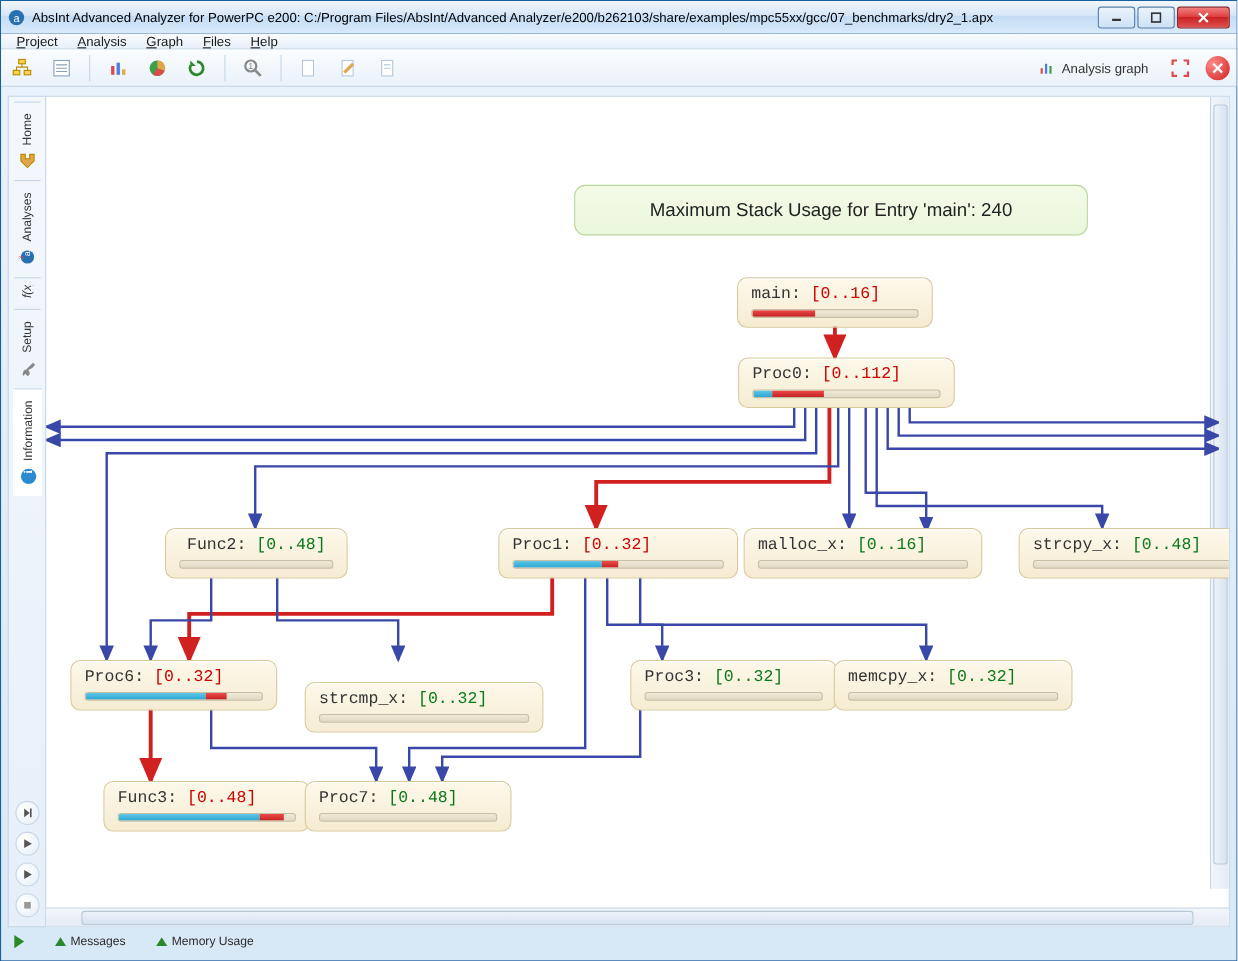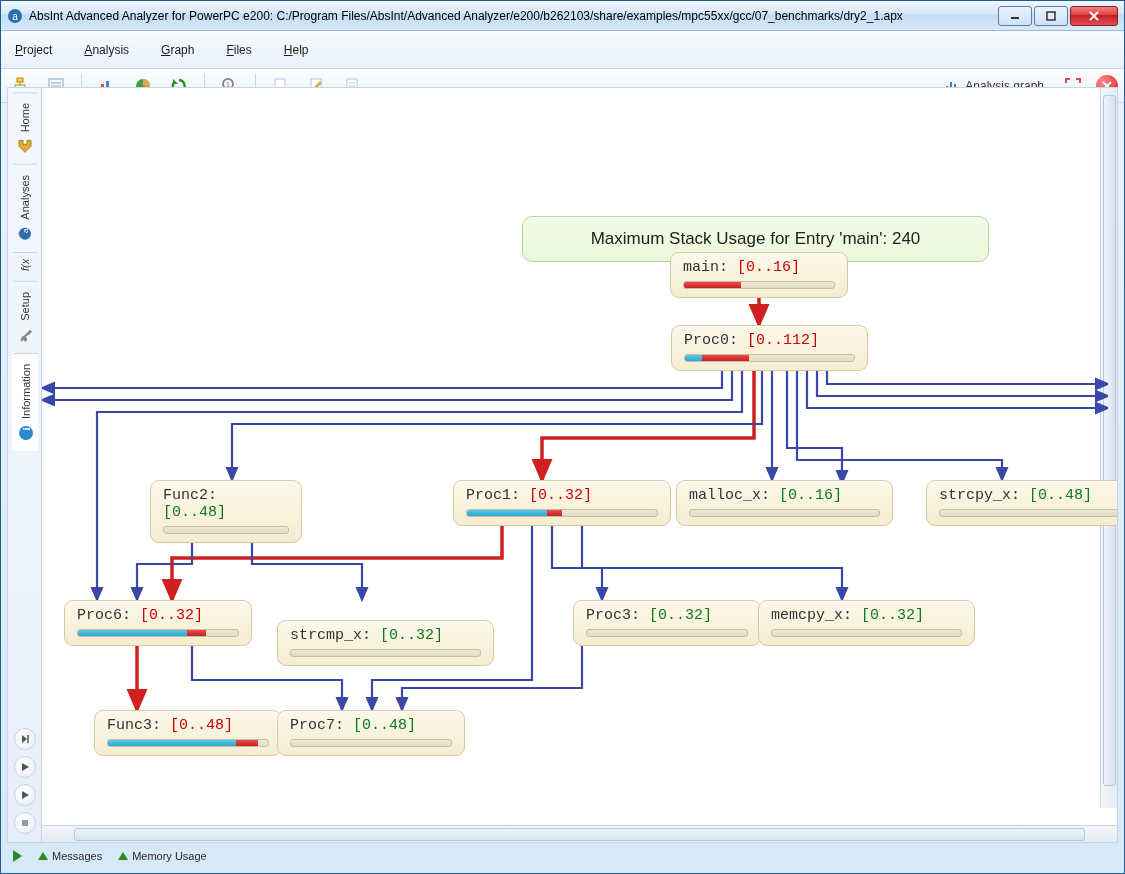--- a/index.html
+++ b/index.html
@@ -4,21 +4,21 @@
 <style>
   * { box-sizing: border-box; }
   html, body { margin:0; padding:0; font-family: "Segoe UI", Tahoma, sans-serif; font-size:12px; background:#fff; }
   .window { width:1125px; height:874px; border:1px solid #1a5ea0; background:linear-gradient(to bottom,#eaf3fb 0%,#d7e8f7 100%); position:relative; }
   .titlebar { height:30px; background:linear-gradient(to bottom,#f2f7fd 0%,#d5e6f8 45%,#c3dcf4 46%,#d8e9fa 100%); border-bottom:1px solid #9db9d6; display:flex; align-items:center; padding:0 6px; }
   .titlebar .app-icon { width:16px; height:16px; margin-right:6px; }
   .titlebar .title { flex:1; color:#000; font-size:12px; white-space:nowrap; overflow:hidden; text-overflow:ellipsis; }
   .win-buttons { display:flex; gap:0; }
   .win-btn { width:34px; height:20px; border:1px solid #5a7fa6; border-radius:3px; margin-left:2px; background:linear-gradient(to bottom,#eaf2fb,#cde2f6); display:flex; align-items:center; justify-content:center; font-size:11px; color:#2a3b4d; }
   .win-btn.close { width:48px; background:linear-gradient(to bottom,#f08080 0%,#e04040 45%,#c82020 46%,#e05050 100%); color:#fff; border-color:#8a1f1f; }
-  .menubar { height:38px; background:linear-gradient(to bottom,#f8fbfe,#e7f0fa); border-bottom:1px solid #c6d6e8; display:flex; align-items:center; padding:0 6px; gap:16px; }
+  .menubar { height:14px; background:linear-gradient(to bottom,#f8fbfe,#e7f0fa); border-bottom:1px solid #c6d6e8; display:flex; align-items:center; padding:0 6px; gap:2px; }
   .menubar .menu-item { padding:2px 8px; color:#1a1a1a; border-radius:3px; }
   .menubar .menu-item:first-letter { text-decoration: underline; }
   .toolbar { height:34px; background:linear-gradient(to bottom,#fbfdff,#e9f1fa); border-bottom:1px solid #c6d6e8; display:flex; align-items:center; padding:0 6px; gap:10px; }
   .tool-btn, .tool-sep { display:inline-flex; align-items:center; justify-content:center; }
   .tool-btn { width:26px; height:26px; border:1px solid transparent; border-radius:3px; }
   .tool-sep { width:1px; height:24px; background:#c6d6e8; margin:0 2px; }
   .toolbar .spacer { flex:1; }
   .tool-label { display:flex; align-items:center; gap:6px; color:#333; padding:0 6px; }
   .content-wrap { position:absolute; top:86px; left:6px; right:6px; bottom:30px; display:flex; }
   .left-tabs { width:34px; background:linear-gradient(to bottom,#f3f8fd,#e6eff9); border:1px solid #c6d6e8; border-right:none; display:flex; flex-direction:column; align-items:center; padding-top:4px; gap:0; }
@@ -26,27 +26,27 @@
   .vt.active { background:#fff; border-right:2px solid #fff; }
   .vt-icon { width:16px; height:16px; }
   .dock-icons { margin-top:auto; display:flex; flex-direction:column; align-items:center; gap:6px; padding-bottom:8px; }
   .dock-btn { width:22px; height:22px; border:1px solid #c6d6e8; border-radius:11px; background:radial-gradient(circle at 30% 30%,#fff,#e6eef8); display:flex; align-items:center; justify-content:center; }
   .canvas-area { flex:1; border:1px solid #c6d6e8; background:#fff; display:flex; flex-direction:column; position:relative; }
   .graph-viewport { flex:1; position:relative; overflow:hidden; }
   .scroll-h { height:17px; background:linear-gradient(to bottom,#f3f6fb,#e4ebf4); border-top:1px solid #c6d6e8; position:relative; }
   .scroll-h .thumb { position:absolute; top:2px; height:13px; left:3%; width:94%; background:linear-gradient(to bottom,#eef3fa,#d7e3f1); border:1px solid #b7c8db; border-radius:3px; }
   .scroll-v { position:absolute; right:0; top:0; bottom:17px; width:17px; background:linear-gradient(to right,#f3f6fb,#e4ebf4); border-left:1px solid #c6d6e8; }
   .scroll-v .thumb { position:absolute; left:2px; width:13px; top:1%; height:96%; background:linear-gradient(to right,#eef3fa,#d7e3f1); border:1px solid #b7c8db; border-radius:3px; }
-  .statusbar { position:absolute; left:6px; right:6px; bottom:6px; height:22px; display:flex; align-items:center; gap:16px; padding:0 6px; }
+  .statusbar { position:absolute; left:6px; right:6px; bottom:6px; height:22px; display:flex; align-items:center; gap:28px; padding:0 6px; }
   .status-item { display:flex; align-items:center; gap:4px; font-size:11px; color:#2a2a2a; }
   .tri-green { width:0; height:0; border-left:5px solid transparent; border-right:5px solid transparent; border-bottom:8px solid #2a8a2a; }
   .play { width:0; height:0; border-top:6px solid transparent; border-bottom:6px solid transparent; border-left:9px solid #2a8a2a; }
 
   
-  .banner { position:absolute; left:480px; top:80px; width:467px; padding:12px 18px; background:linear-gradient(to bottom,#f3fbe7,#eaf7dc); border:1px solid #b8d69a; border-radius:10px; color:#222; font-size:17px; text-align:center;margin-top:48px; }
+  .banner { position:absolute; left:480px; top:80px; width:467px; padding:12px 18px; background:linear-gradient(to bottom,#f3fbe7,#eaf7dc); border:1px solid #b8d69a; border-radius:10px; color:#222; font-size:17px; text-align:center; }
   
   .node { position:absolute; background:linear-gradient(to bottom,#fdf8ea,#f5ecd2); border:1px solid #d8c99c; border-radius:9px; padding:6px 12px 8px 12px; font-family: "Courier New", monospace; font-size:15px; color:#333; box-shadow:0 1px 0 #fff inset; }
   .node .label .name { color:#333; }
   .node .label .range { color:#0a7a1a; }
   .node .label.red .range { color:#c00; }
   .bar { position:relative; margin-top:5px; height:8px; border:1px solid #c7bfa5; border-radius:3px; background:linear-gradient(to bottom,#eee8d6,#e1dbc5); overflow:hidden; }
   .bar .fill-blue { position:absolute; left:0; top:0; bottom:0; background:linear-gradient(to bottom,#5ec7e8,#2aa7d2); }
   .bar .fill-red  { position:absolute; top:0; bottom:0; background:linear-gradient(to bottom,#ef4a4a,#c32222); }
   
   svg.edges { position:absolute; left:0; top:0; pointer-events:none; }
@@ -296,21 +296,21 @@
                 <div class="fill-red" style="left:0%;width:38%"></div>
               </div>
             </div>
             <div class="node" style="left: 629px; top: 237px; width: 197px;">
               <div class="label red"><span class="name">Proc0: </span><span class="range">[0..112]</span></div>
               <div class="bar">
                 <div class="fill-blue" style="width:10%"></div>
                 <div class="fill-red" style="left:10%;width:28%"></div>
               </div>
             </div>
-            <div class="node" style="left: 108px; top: 392px; width: 152px;">
+            <div class="node" style="left: 108px; top: 392px; width: 166px; text-align: center;">
               <div class="label "><span class="name">Func2: </span><span class="range">[0..48]</span></div>
               <div class="bar">
                 <div class="fill-blue" style="width:0%"></div>
                 <div class="fill-red" style="left:0%;width:0%"></div>
               </div>
             </div>
             <div class="node" style="left: 411px; top: 392px; width: 218px;">
               <div class="label red"><span class="name">Proc1: </span><span class="range">[0..32]</span></div>
               <div class="bar">
                 <div class="fill-blue" style="width:42%"></div>

